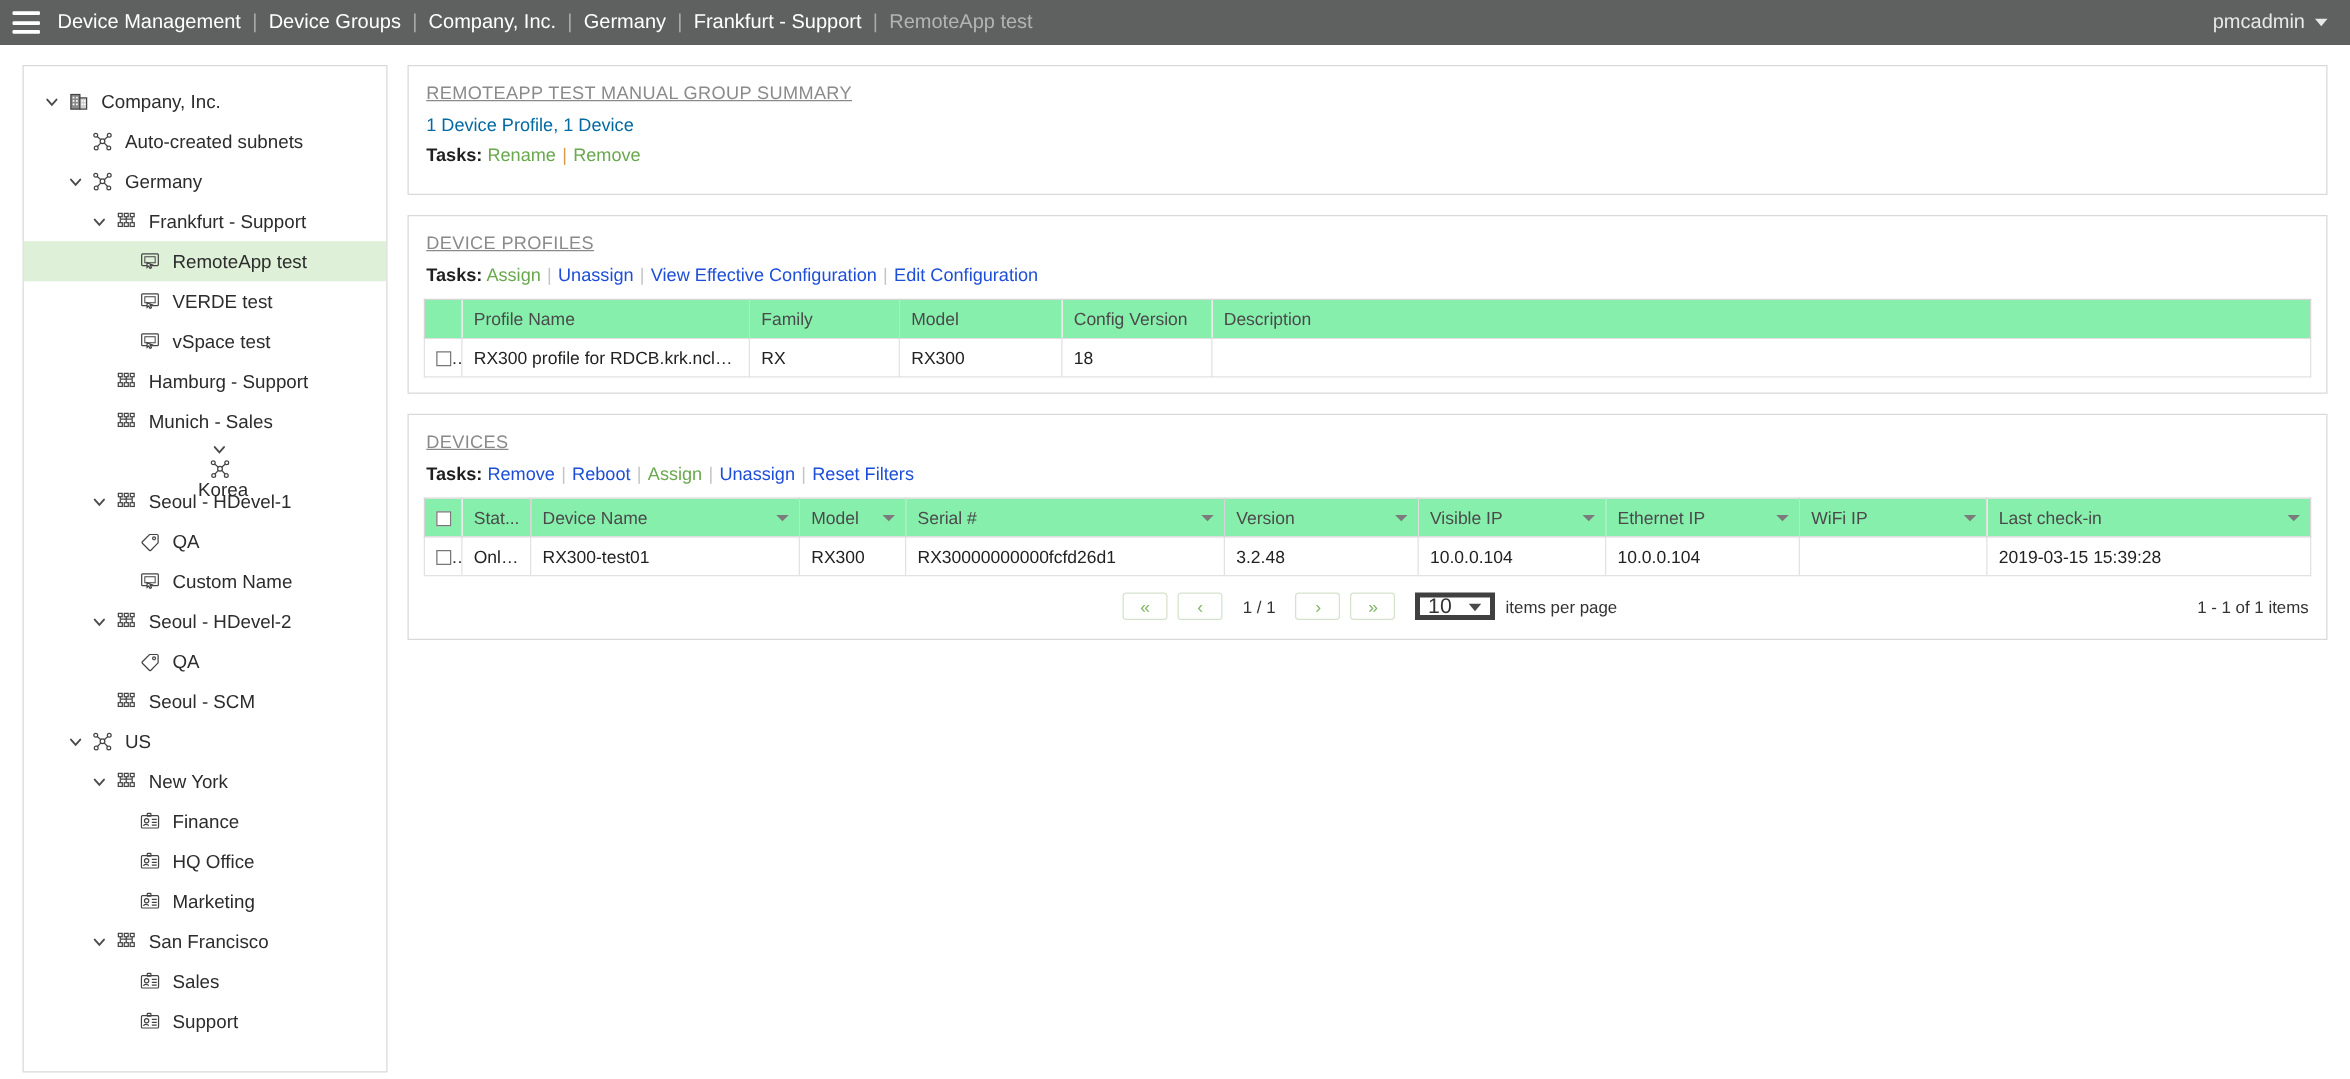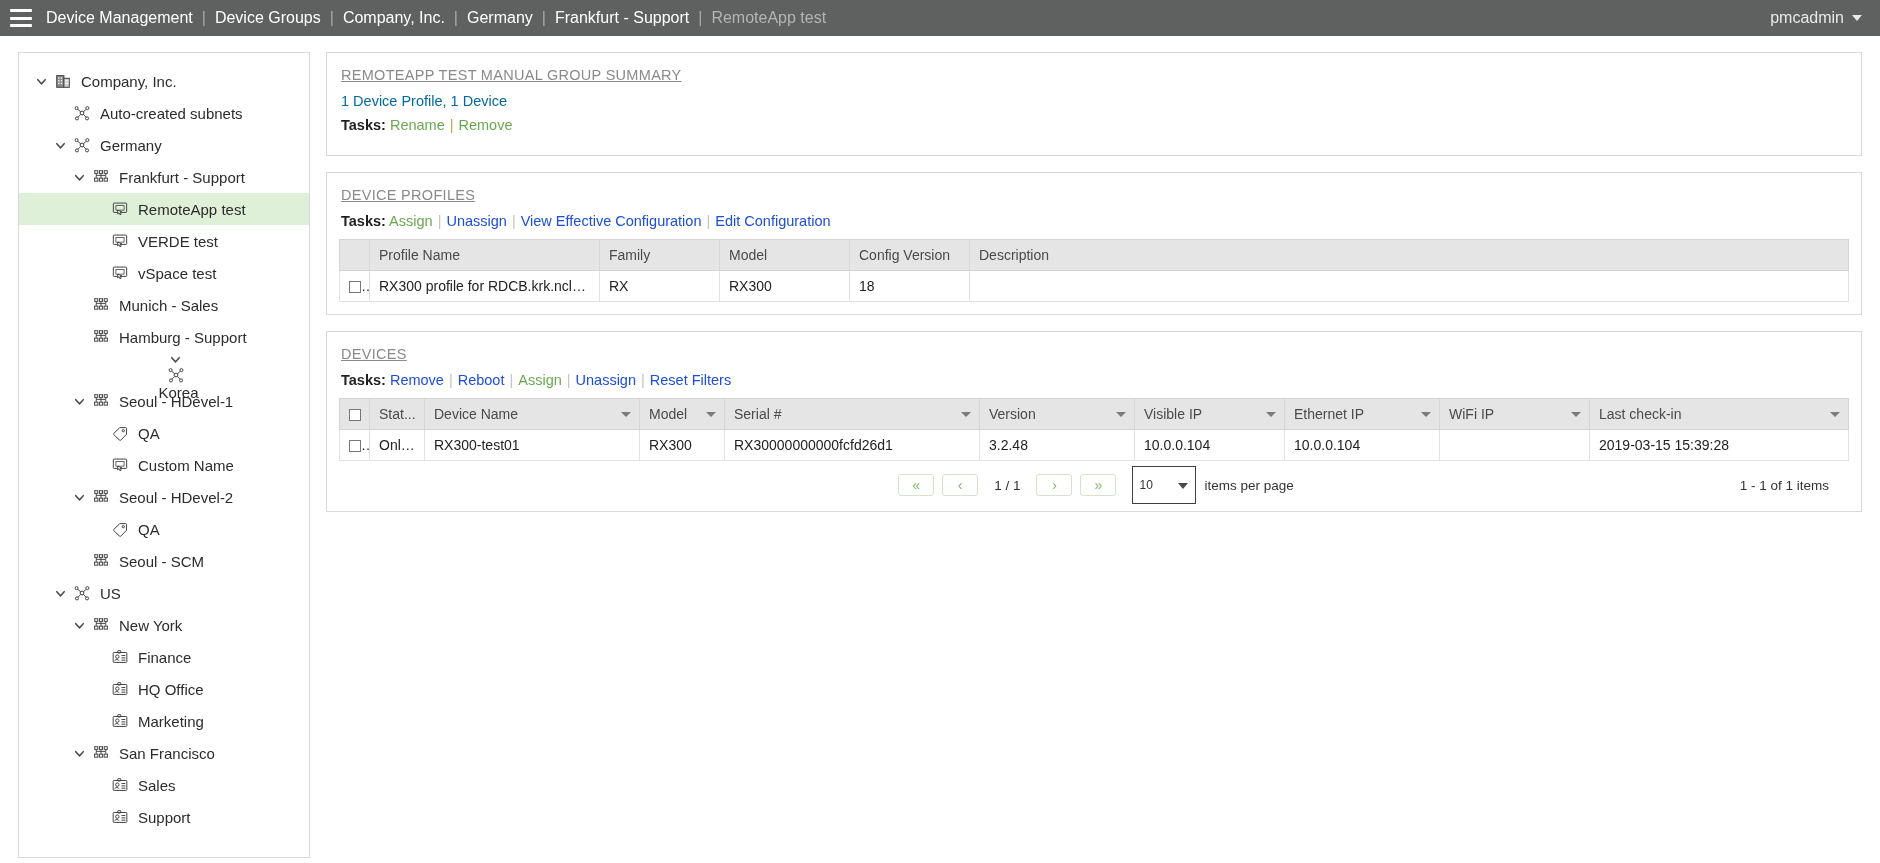--- a/index.html
+++ b/index.html
@@ -91,21 +91,21 @@
   .tasks { font-size: 14.5px; margin: 0 0 10px 2px; color: #222; }
   .tasks b { font-weight: bold; color: #1f1f1f; }
   .lnk { color: #6aa84f; text-decoration: none; cursor: pointer; }
   .lnk.disabled { color: #1d4ed8; cursor: default; }
   .sep { color: #d89b4a; margin: 0 5px; }
   .sep.grey { color: #c4c4c4; }
 
   
   table.grid { width: 100%; border-collapse: collapse; table-layout: fixed; }
   table.grid th {
-    background: #e5e5e5;
+    background: #86efac;
     border: 1px solid #d5d5d5;
     font-weight: normal;
     color: #4a4a4a;
     font-size: 14px;
     text-align: left;
     padding: 7px 9px;
     height: 31px;
     white-space: nowrap;
     overflow: hidden;
     position: relative;
@@ -153,38 +153,38 @@
     display: flex; align-items: center; justify-content: center;
     margin: 0 4px;
     cursor: pointer;
     font-size: 14px;
     border-radius: 3px;
     line-height: 1;
   }
   .pg-info { margin: 0 12px; color: #333; font-size: 13.5px; }
   .pg-select {
     margin-left: 12px;
-    width: 64px; height: 38px;
-    border: 1px solid #404040;
+    width: 64px; height: 22px;
+    border: 4px solid #404040;
     background: #fff;
     display: flex; align-items: center;
     padding: 0 6px;
-    font-size: 12px;
+    font-size: 17px;
     position: relative;
     cursor: pointer;
   }
   .pg-select .caret {
     position: absolute; right: 7px; top: 50%; margin-top: -2px;
     width: 0; height: 0;
     border-left: 5px solid transparent;
     border-right: 5px solid transparent;
     border-top: 6px solid #4a4a4a;
   }
   .pg-ipp { margin-left: 8px; color: #333; }
-  .pg-total { position: absolute; right: 20px; color: #333; font-size: 13.5px; }
+  .pg-total { position: absolute; right: 2px; color: #333; font-size: 13.5px; }
 </style>
 </head>
 <body>
 
 <div class="topbar">
   <div class="hamburger">
     <span></span>
     <span></span>
     <span></span>
   </div>
@@ -342,42 +342,42 @@
             <line x1="15.3" y1="6" x2="15.3" y2="8"></line>
             <line x1="4.7" y1="8.2" x2="15.3" y2="8.2"></line>
             <line x1="4.7" y1="8.2" x2="4.7" y2="11"></line>
             <line x1="10" y1="8.2" x2="10" y2="11"></line>
             <line x1="15.3" y1="8.2" x2="15.3" y2="11"></line>
             <rect x="2.9" y="11.3" width="3.6" height="3.3"></rect>
             <rect x="8.2" y="11.3" width="3.6" height="3.3"></rect>
             <rect x="13.5" y="11.3" width="3.6" height="3.3"></rect>
           </svg>
         </span>
-        <span class="tlabel">Munich - Sales</span>
+        <span class="tlabel">Hamburg - Support</span>
       </div>
       <div class="tree-item" style="padding-left: 50px;">
         <span class="tw"></span>
         <span class="ticon">
           <svg width="18" height="18" viewBox="0 0 20 20" fill="none" stroke="#444" stroke-width="1.1">
             <rect x="3" y="3" width="3.4" height="3"></rect>
             <rect x="8.3" y="3" width="3.4" height="3"></rect>
             <rect x="13.6" y="3" width="3.4" height="3"></rect>
             <line x1="4.7" y1="6" x2="4.7" y2="8"></line>
             <line x1="10" y1="6" x2="10" y2="8"></line>
             <line x1="15.3" y1="6" x2="15.3" y2="8"></line>
             <line x1="4.7" y1="8.2" x2="15.3" y2="8.2"></line>
             <line x1="4.7" y1="8.2" x2="4.7" y2="11"></line>
             <line x1="10" y1="8.2" x2="10" y2="11"></line>
             <line x1="15.3" y1="8.2" x2="15.3" y2="11"></line>
             <rect x="2.9" y="11.3" width="3.6" height="3.3"></rect>
             <rect x="8.2" y="11.3" width="3.6" height="3.3"></rect>
             <rect x="13.5" y="11.3" width="3.6" height="3.3"></rect>
           </svg>
         </span>
-        <span class="tlabel">Hamburg - Support</span>
+        <span class="tlabel">Munich - Sales</span>
       </div>
       <div class="tree-item" style="padding-left: 31px; flex-direction: column;">
         <span class="tw">
           <svg width="13" height="13" viewBox="0 0 14 14" fill="none" stroke="#4a4a4a" stroke-width="1.6" stroke-linecap="round">
             <polyline points="3,5 7,9.5 11,5"></polyline>
           </svg>
         </span>
         <span class="ticon">
           <svg width="18" height="18" viewBox="0 0 20 20" fill="none" stroke="#444" stroke-width="1.1">
             <circle cx="10" cy="10" r="2.1"></circle>

